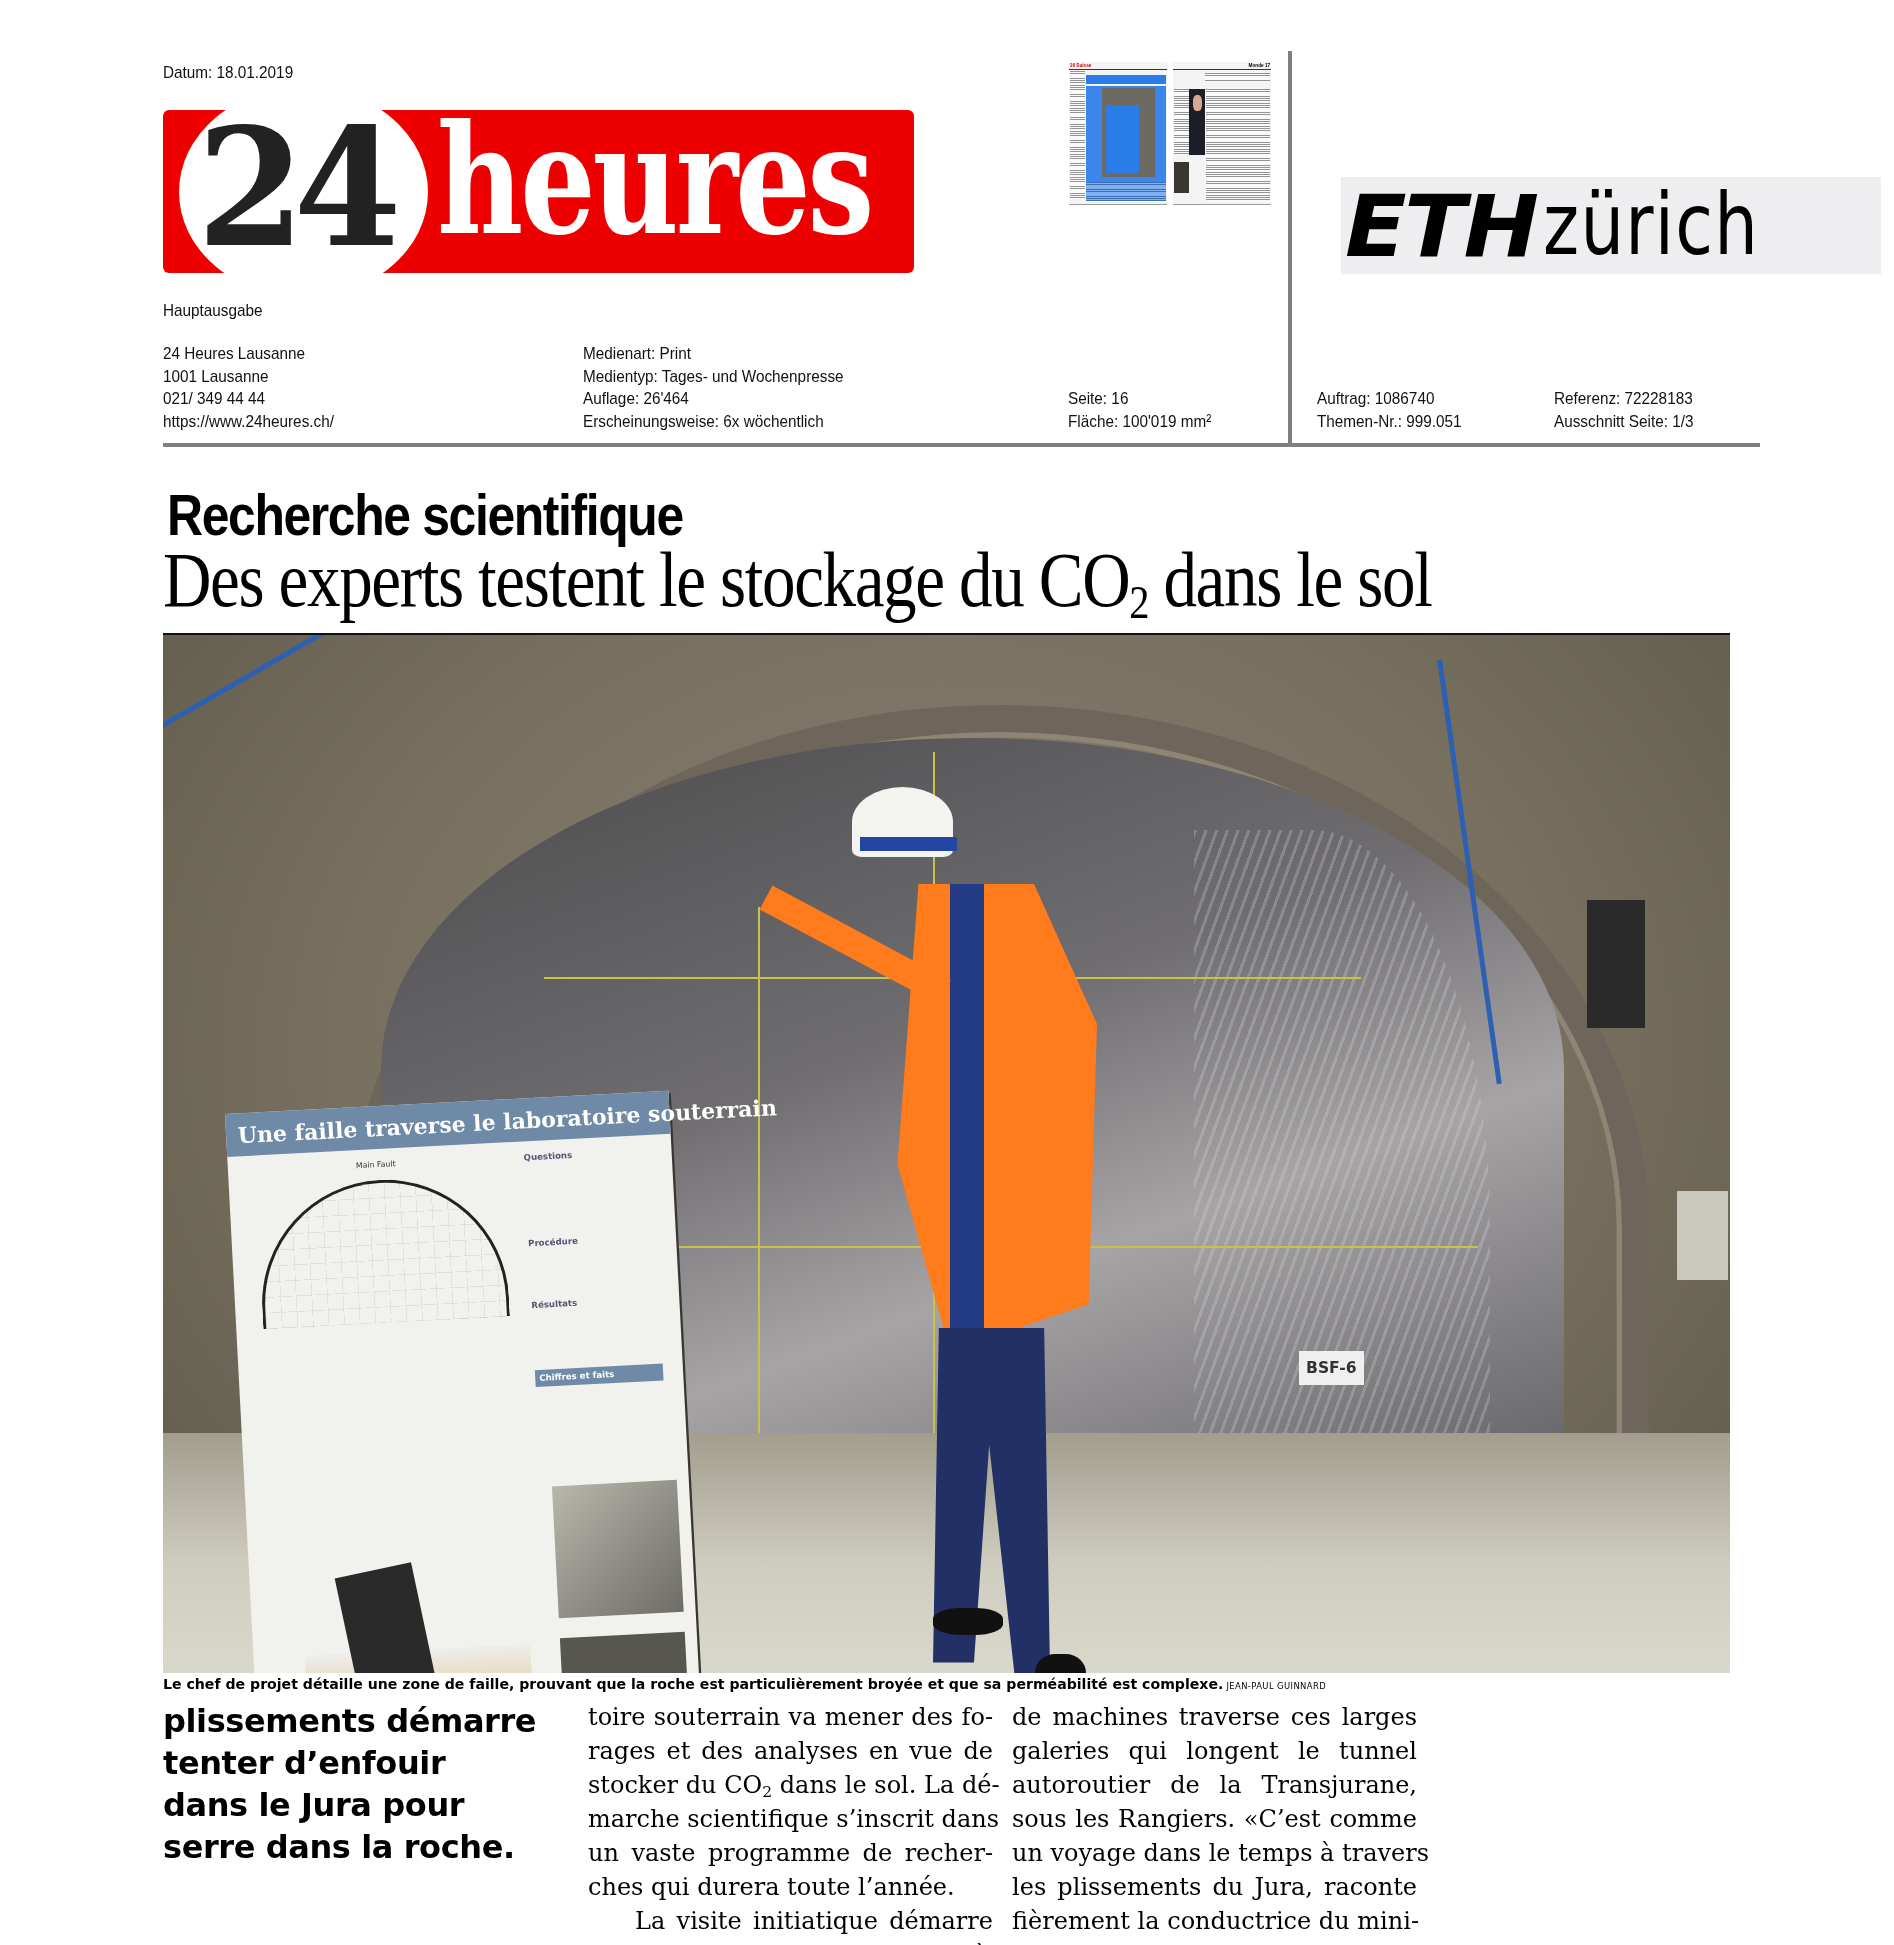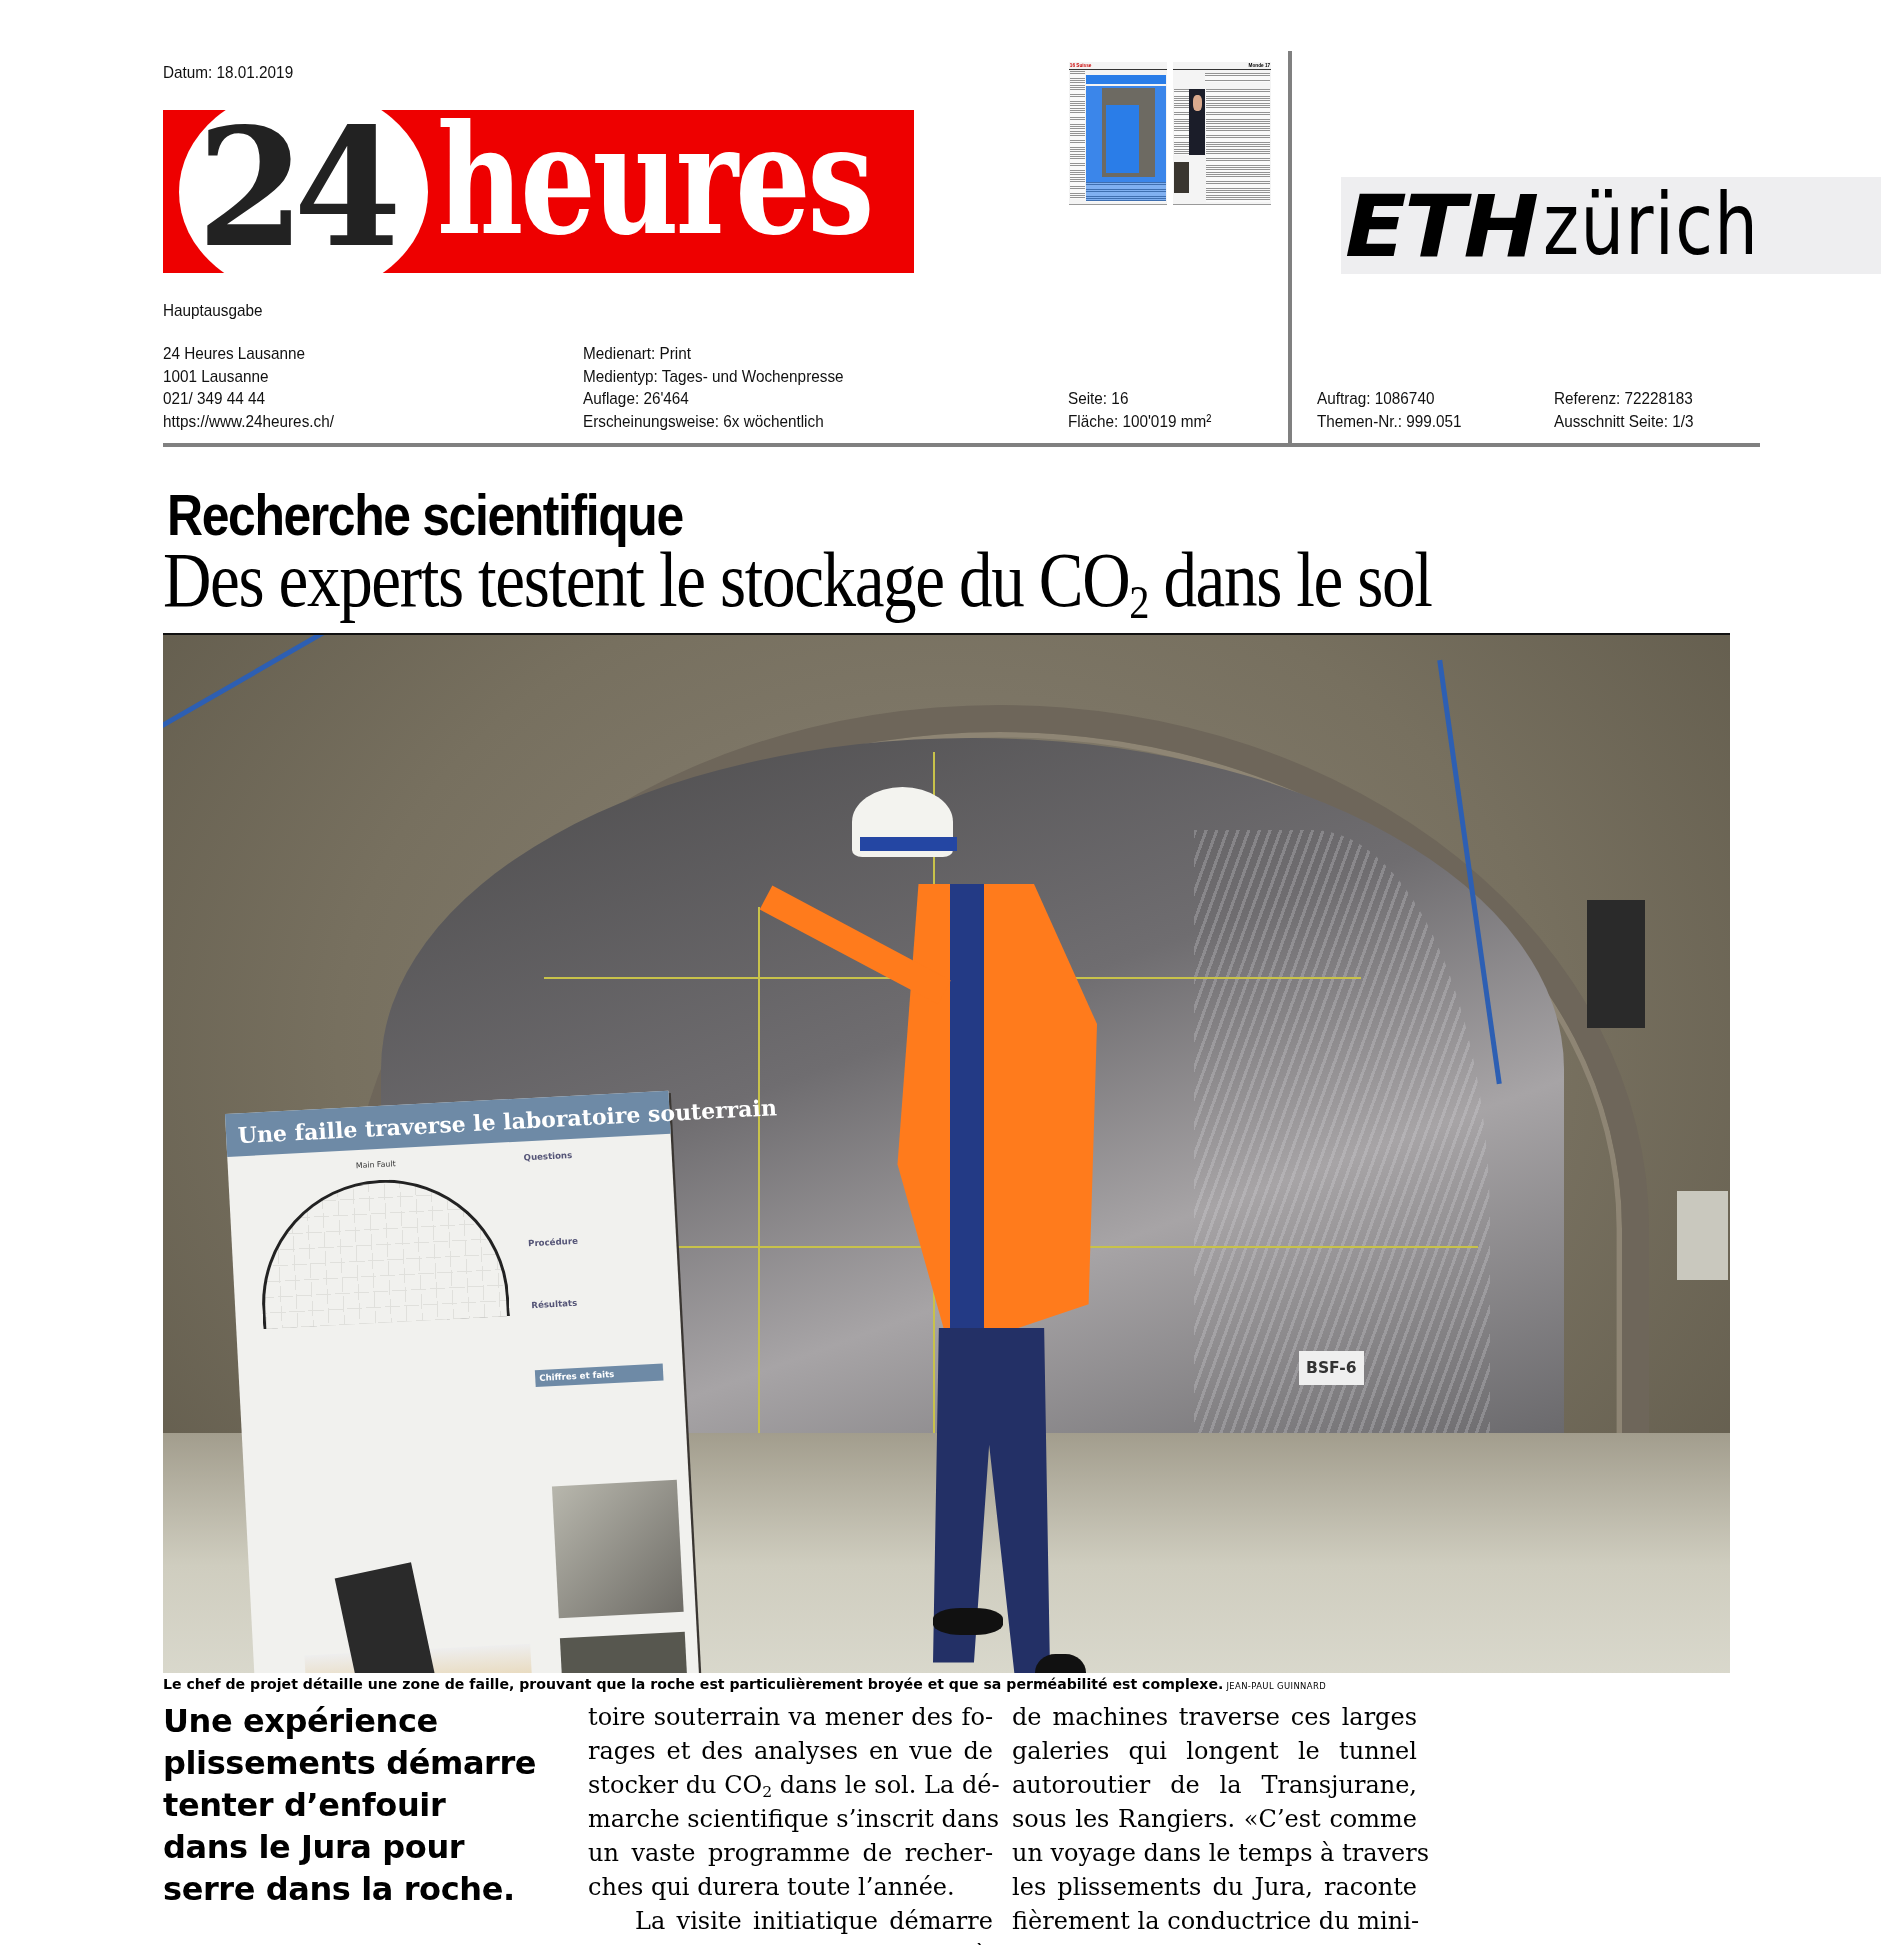--- a/index.html
+++ b/index.html
@@ -3,21 +3,21 @@
 <meta charset="utf-8">
 <style>
   html, body { margin:0; padding:0; background:#ffffff; }
   body { width:1895px; height:2680px; position:relative; overflow:hidden;
          font-family:"Liberation Sans", sans-serif; color:#000; }
   .abs { position:absolute; }
 
   
   .meta { font-family:"Liberation Sans", sans-serif; font-size:17px; line-height:22.6px;
           color:#111; transform:scaleX(0.9); transform-origin:left top; white-space:nowrap; }
-  .logo24 { left:163px; top:110px; width:751px; height:163px; background:#ee0000; overflow:hidden; }
+  .logo24 { left:163px; top:110px; width:751px; height:163px; background:#ee0000; overflow:hidden;border-radius:6px; }
   .logo24 .circle { position:absolute; left:15.6px; top:-23px; width:249px; height:210px;
                     background:#fff; border-radius:50%; }
   .logo24 .num { position:absolute; left:34px; top:-3.9px; font-family:"DejaVu Serif", serif;
                  font-weight:bold; font-size:163px; line-height:163px; color:#222;
                  letter-spacing:-11.7px; transform:scaleX(0.95); transform-origin:left top; }
   .logo24 .word { position:absolute; left:274px; top:-11.7px; font-family:"DejaVu Serif", serif;
                   font-weight:bold; font-size:152px; line-height:163px; color:#fff;
                   letter-spacing:-3.9px; transform:scaleX(0.78); transform-origin:left top; }
 
   .vrule { left:1288px; top:51px; width:3.5px; height:395px; background:#808080; }
@@ -190,21 +190,20 @@
 
   <div class="ph" style="left:1136px; top:716px; padding:8px 7px; background:#efefef; font:bold 15.6px 'DejaVu Sans',sans-serif; color:#333;">BSF-6</div>
 
   <div class="ph" style="left:183px; top:934px; width:78px; height:117px; background:#2a2a2a; transform:rotate(-12deg);"></div>
 </div>
 
 <div class="abs caption"><span>Le chef de projet détaille une zone de faille, prouvant que la roche est particulièrement broyée et que sa perméabilité est complexe.</span><span class="credit">JEAN-PAUL GUINNARD</span></div>
 
 <div class="col" style="left:163px;">
   <div class="lede">
-    <div>Une expérience</div>
     <div>plissements démarre</div>
     <div>tenter d’enfouir</div>
     <div>dans le Jura pour</div>
     <div>serre dans la roche.</div>
 
   </div>
 
 </div>
 
 <div class="col" style="left:588px;">

